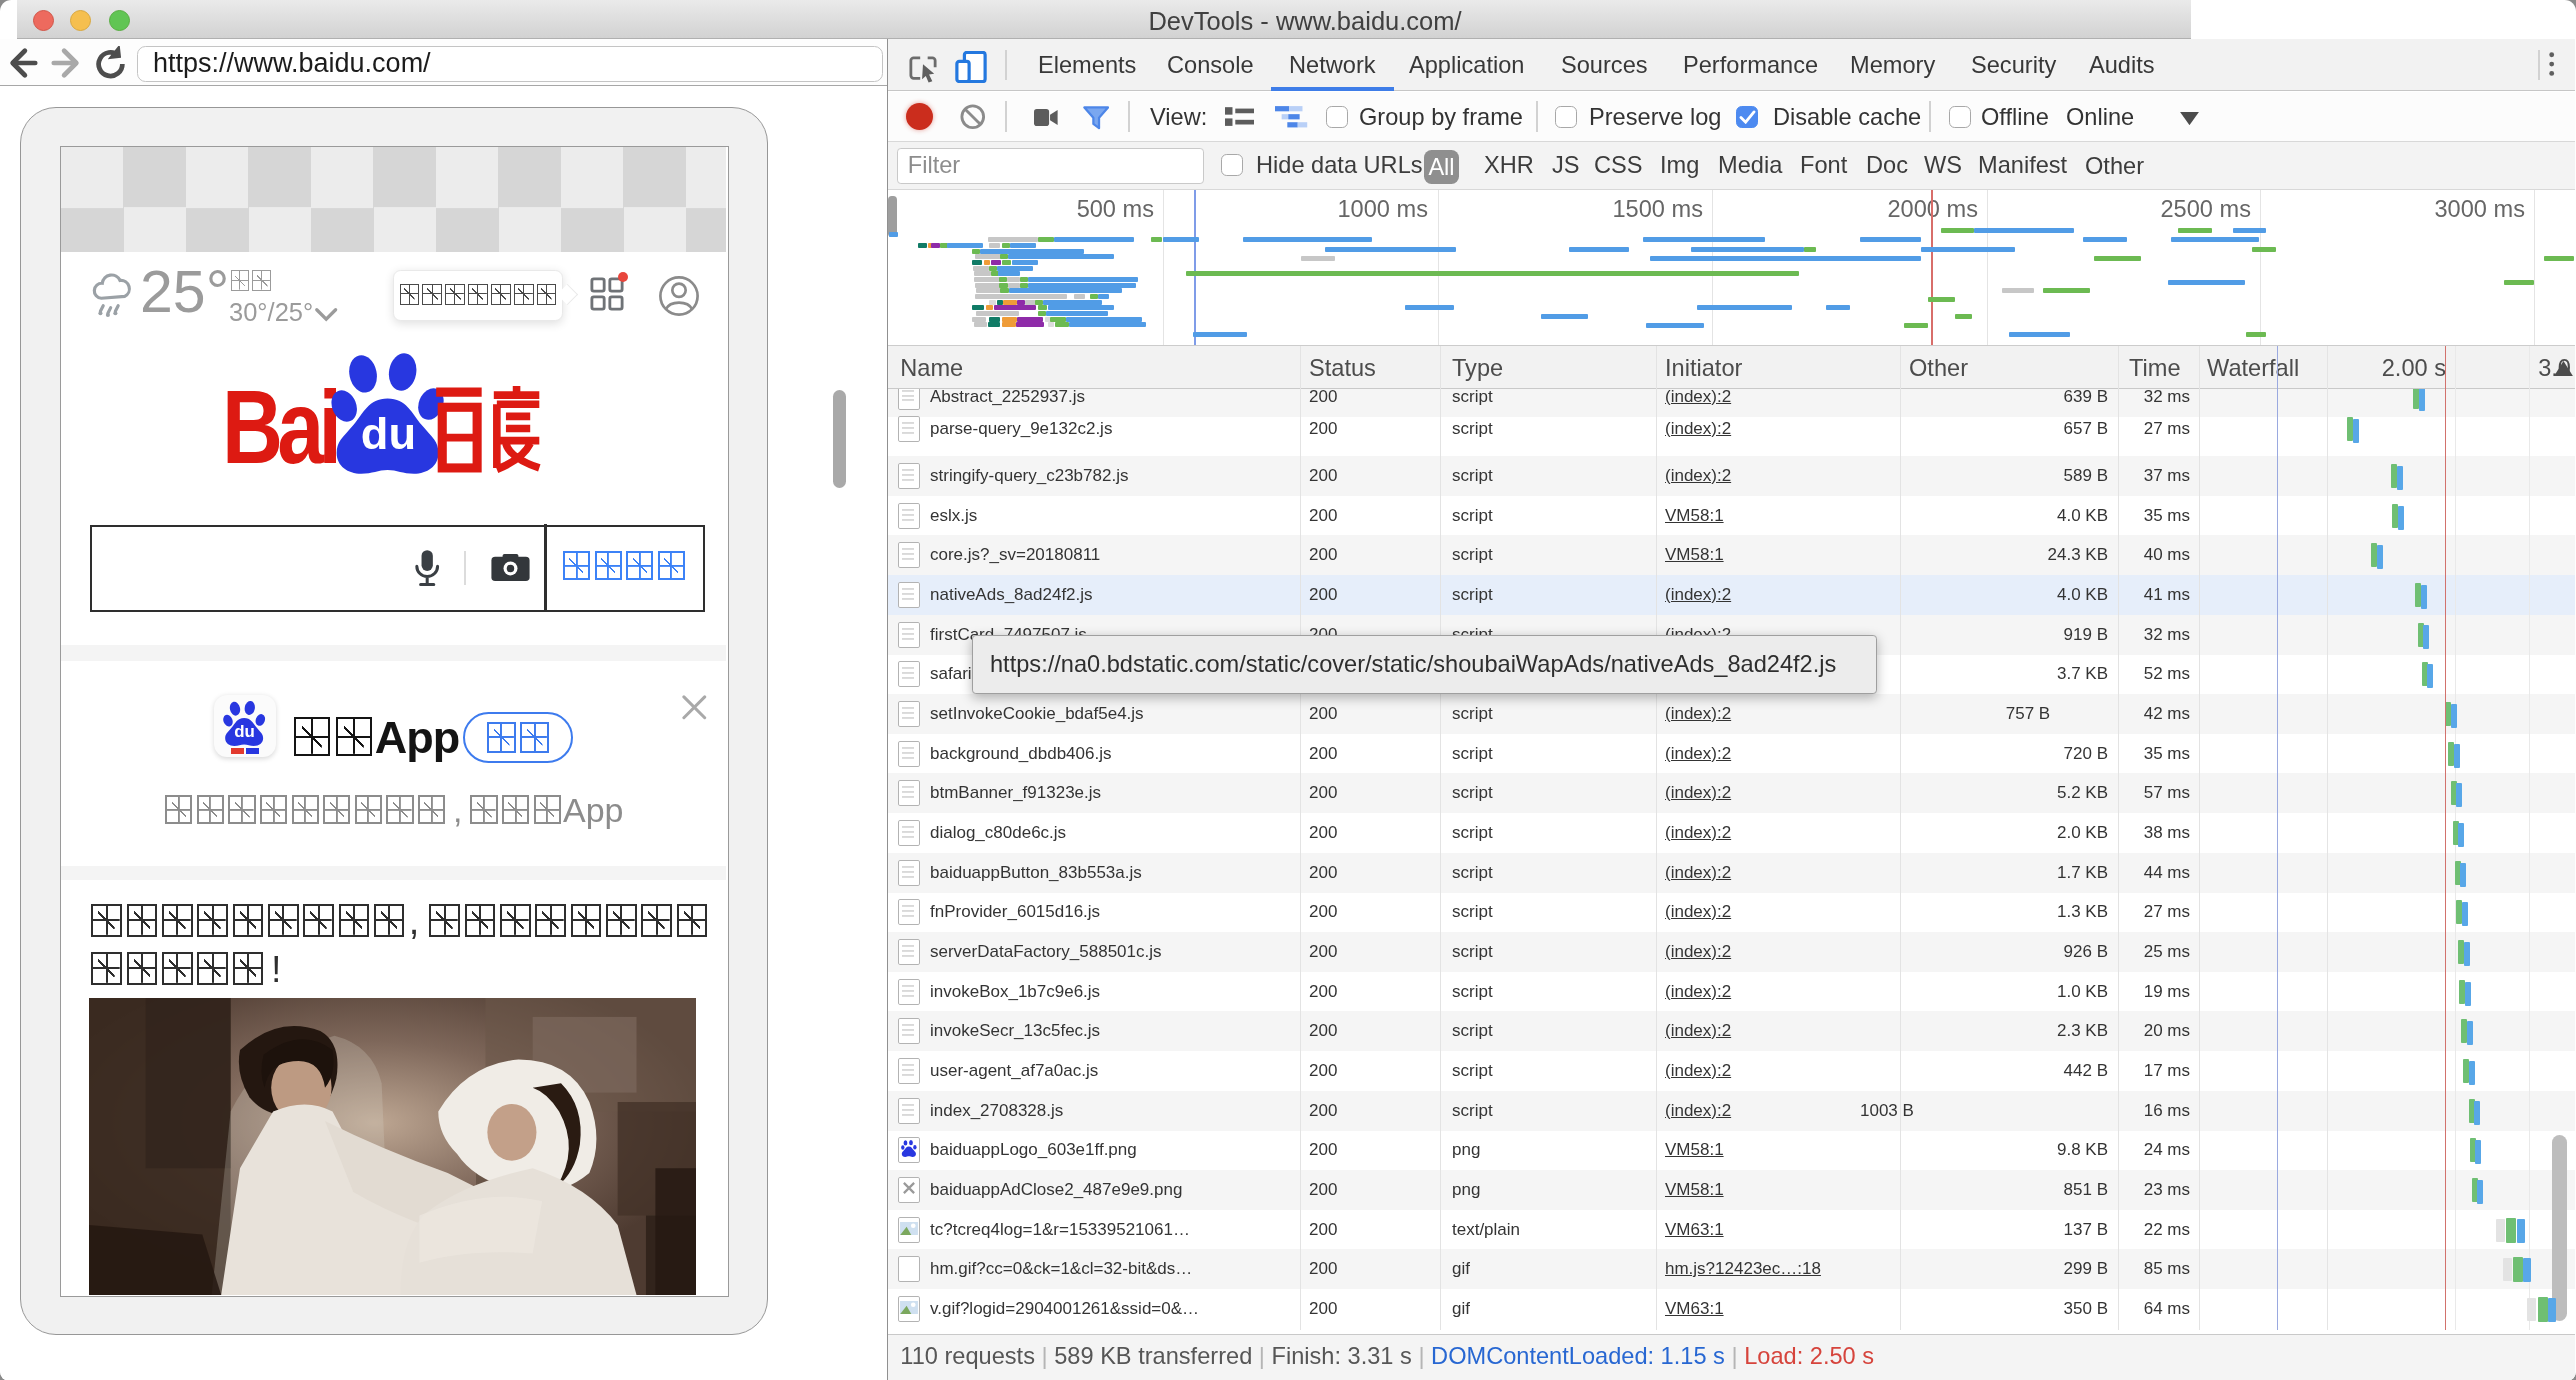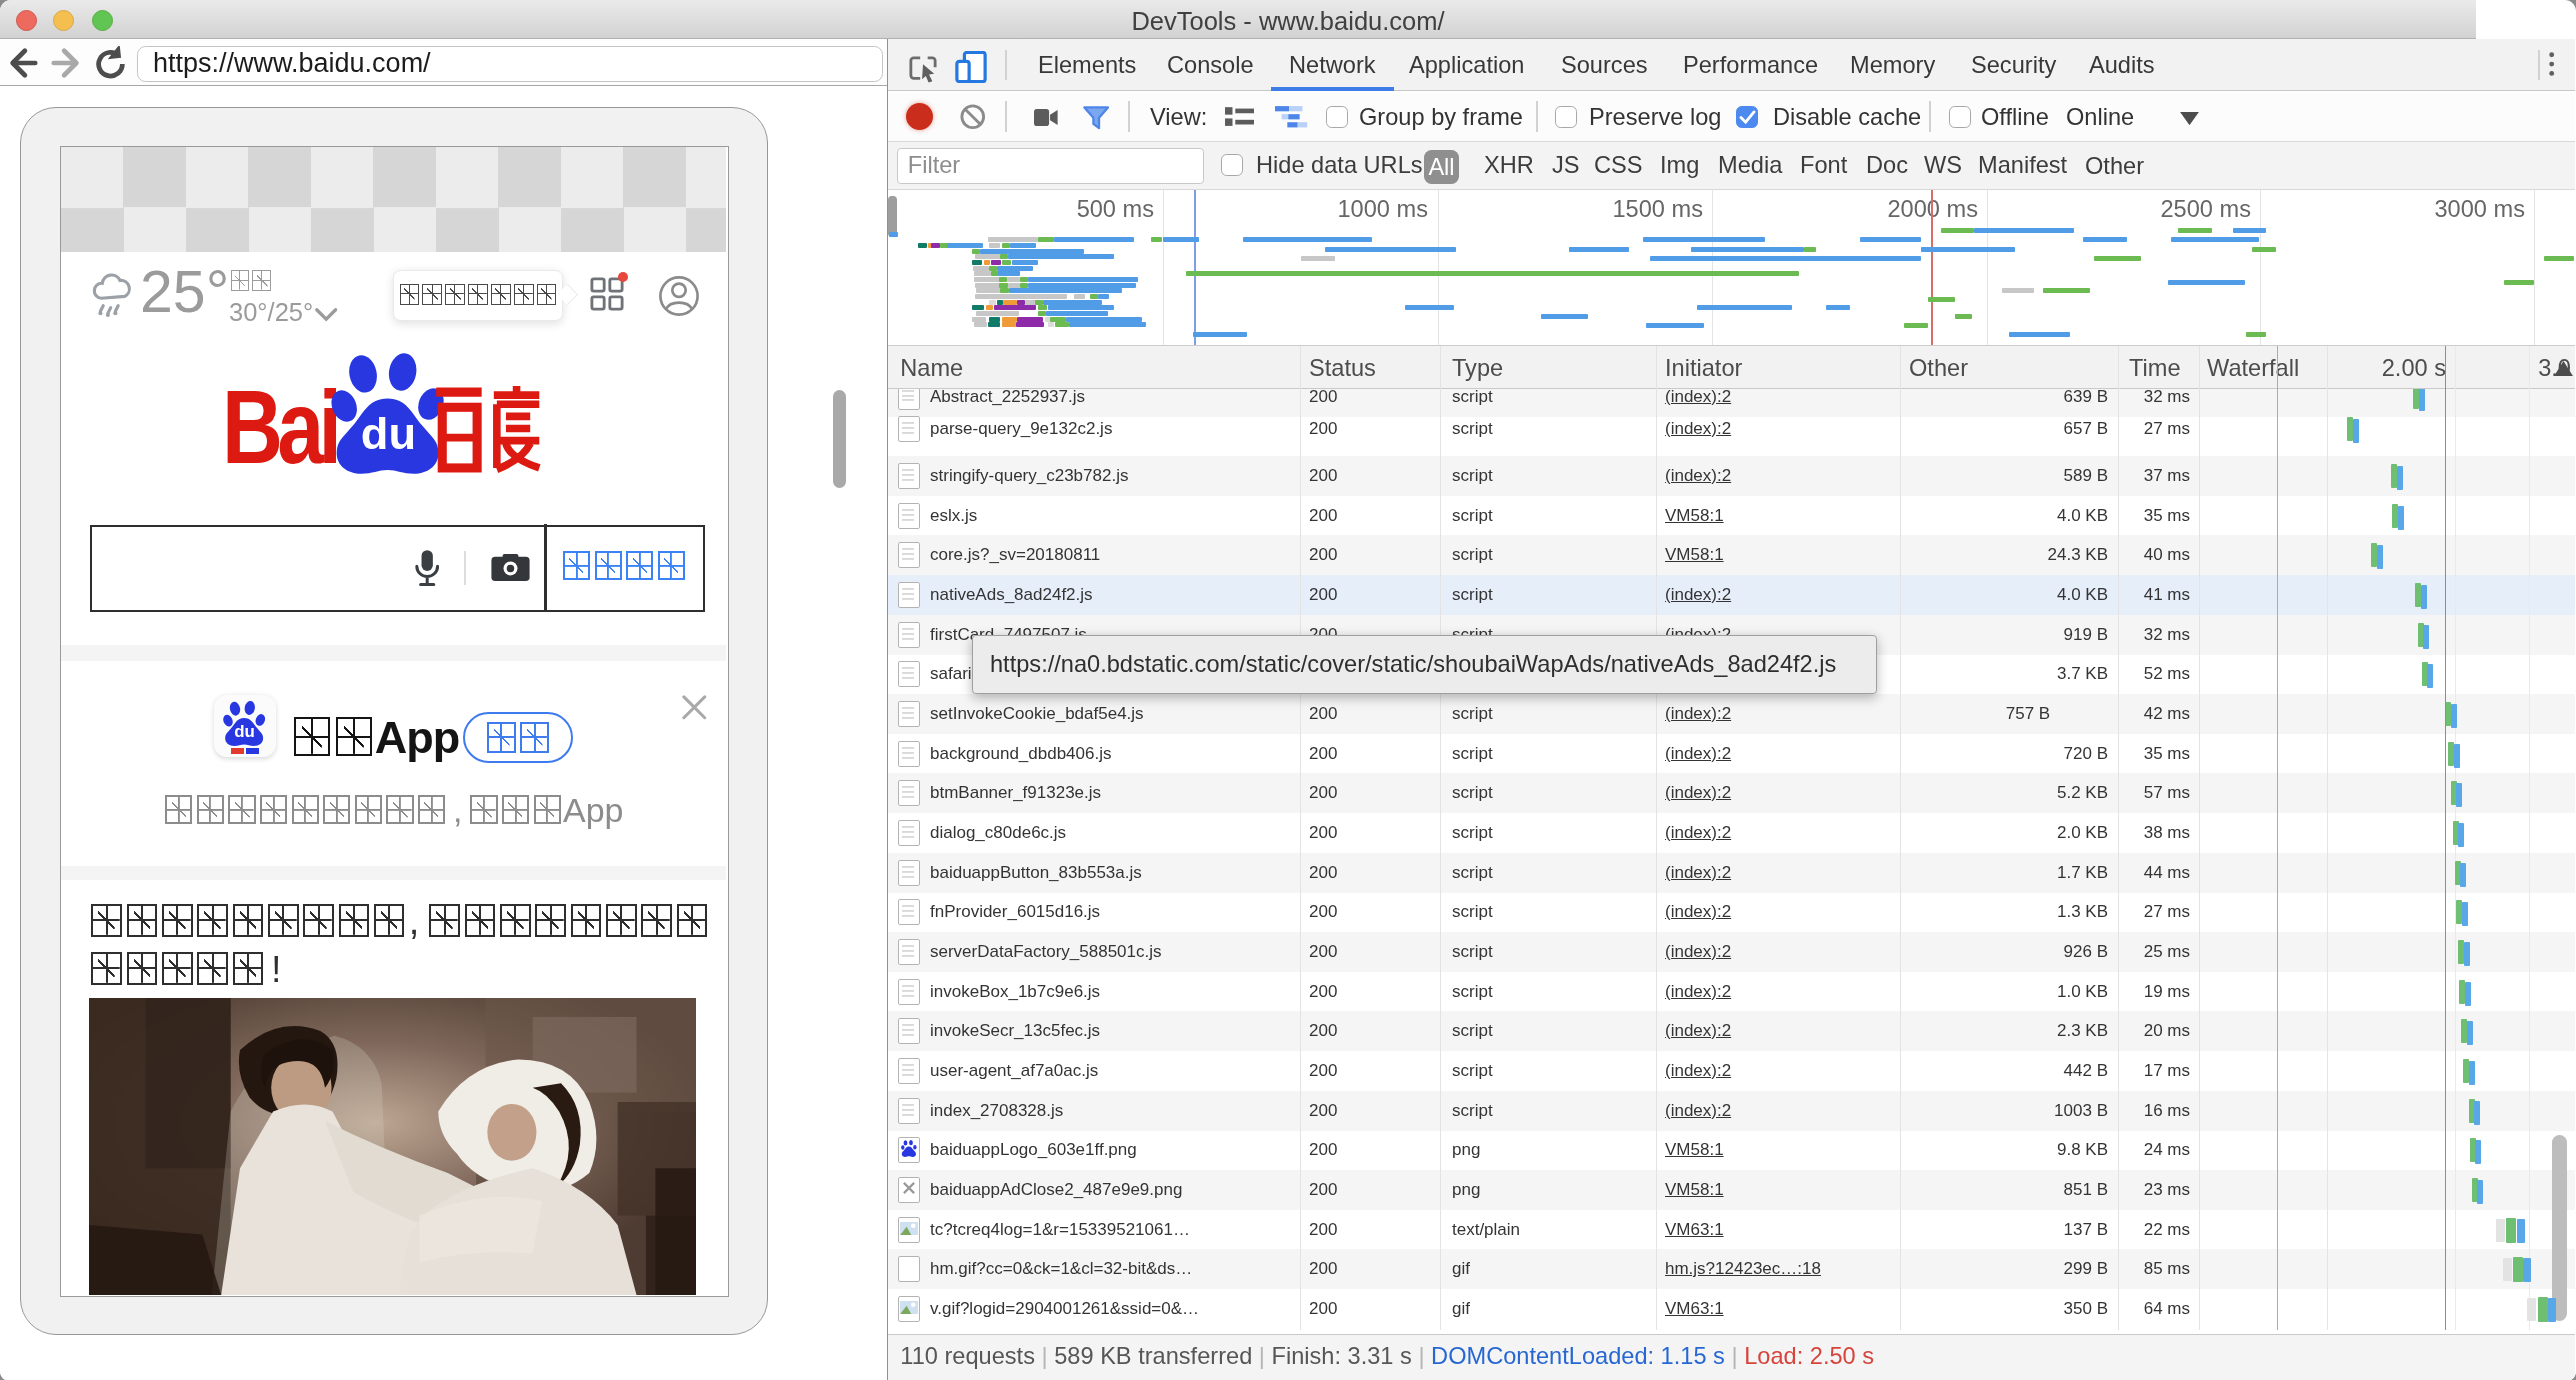--- a/index.html
+++ b/index.html
@@ -3,21 +3,21 @@
 <meta charset="utf-8">
 <style>
 *{margin:0;padding:0;box-sizing:border-box}
 html,body{width:2576px;height:1381px;background:#8a8a8a;font-family:"Liberation Sans",sans-serif;overflow:hidden}
 .win{position:absolute;left:0;top:0;width:2576px;height:1381px;border-radius:11.3px 11.3px 9.4px 9.4px;overflow:hidden;background:#fff}
 .abs{position:absolute}
 i.cj{display:inline-block;width:.80em;height:.86em;margin:0 .065em;vertical-align:-.07em;border:.06em solid;
  background:linear-gradient(currentColor,currentColor) center/100% .055em no-repeat,
  linear-gradient(currentColor,currentColor) center/.055em 100% no-repeat,
  linear-gradient(45deg,transparent 46%,currentColor 46% 54%,transparent 54%) center/62% 62% no-repeat;}
-.titlebar{position:absolute;left:0;top:0;width:2476px;height:39px;background:linear-gradient(#eaeaea,#d2d2d2);border-bottom:0.9px solid #b0b0b0}
+.titlebar{position:absolute;left:17px;top:0;width:2174px;height:39px;background:linear-gradient(#eaeaea,#d2d2d2);border-bottom:0.9px solid #b0b0b0}
 .tl{position:absolute;top:10.4px;width:21px;height:21px;border-radius:50%}
 .title{position:absolute;top:6.6px;left:0;width:2576px;text-align:center;font-size:25.5px;color:#404040}
 .lpane{position:absolute;left:0;top:39px;width:889px;height:1342px;background:#fff}
 .urlrow{position:absolute;left:0;top:0;width:889px;height:47px;background:#fdfdfd;border-bottom:1.9px solid #a7a7a7}
 .urlbox{position:absolute;left:137px;top:6.6px;width:746px;height:36px;border:1.9px solid #c4c4c4;border-radius:8.5px;background:#fff;font-size:27px;color:#1c1c1c;line-height:32px;padding-left:15px}
 .frame{position:absolute;left:20px;top:68px;width:748px;height:1228px;background:#f1f1f1;border:1.9px solid #979797;border-radius:36px}
 .screen{position:absolute;left:60px;top:107px;width:669px;height:1151px;background:#fff;border:1.9px solid #9a9a9a;overflow:hidden}
 .dt{position:absolute;left:887px;top:39px;width:1689px;height:1342px;background:#fff;border-left:1.9px solid #909090}
 .tabbar{position:absolute;left:0;top:0;width:1687px;height:52px;background:#f2f2f2;border-bottom:0.9px solid #c6c6c6}
 .tab{position:absolute;top:13.2px;font-size:23.6px;color:#383838}
@@ -638,21 +638,21 @@
 <div class="cell" style="left:1230px;width:72px;text-align:right">17 ms</div>
 <div class="wb" style="left:1575px;top:7.6px;width:5.7px;height:24.6px;background:#6fbf73"></div>
           <div class="wb" style="left:1581px;top:10.4px;width:5.7px;height:23.6px;background:#58a7e8"></div>
 </div>
 <div class="row g" style="top:702px">
 <div class="icon-doc" style="left:10.4px"></div>
 <div class="cell" style="left:42px;width:365px">index_2708328.js</div>
 <div class="cell" style="left:421px;width:127px">200</div>
 <div class="cell" style="left:564px;width:200px">script</div>
 <div class="cell" style="left:777px;width:231px"><span style="text-decoration:underline">(index):2</span></div>
-<div class="cell" style="left:1012px;width:208px;text-align:right">1003 B</div>
+<div class="cell" style="left:972px;width:208px;">1003 B</div>
 <div class="cell" style="left:1230px;width:72px;text-align:right">16 ms</div>
 <div class="wb" style="left:1581px;top:7.6px;width:5.7px;height:24.6px;background:#6fbf73"></div>
           <div class="wb" style="left:1586px;top:10.4px;width:5.7px;height:23.6px;background:#58a7e8"></div>
 </div>
 <div class="row " style="top:741px">
 <div class="icon-doc" style="left:10.4px;background:#fff"></div>
           <svg class="abs" style="left:13.2px;top:10.4px" width="16" height="17" viewBox="0 0 61 64">
             <g fill="#2837e0">
               <ellipse cx="17" cy="11" rx="7.2" ry="10"></ellipse>
               <ellipse cx="38" cy="10" rx="7.2" ry="10"></ellipse>

